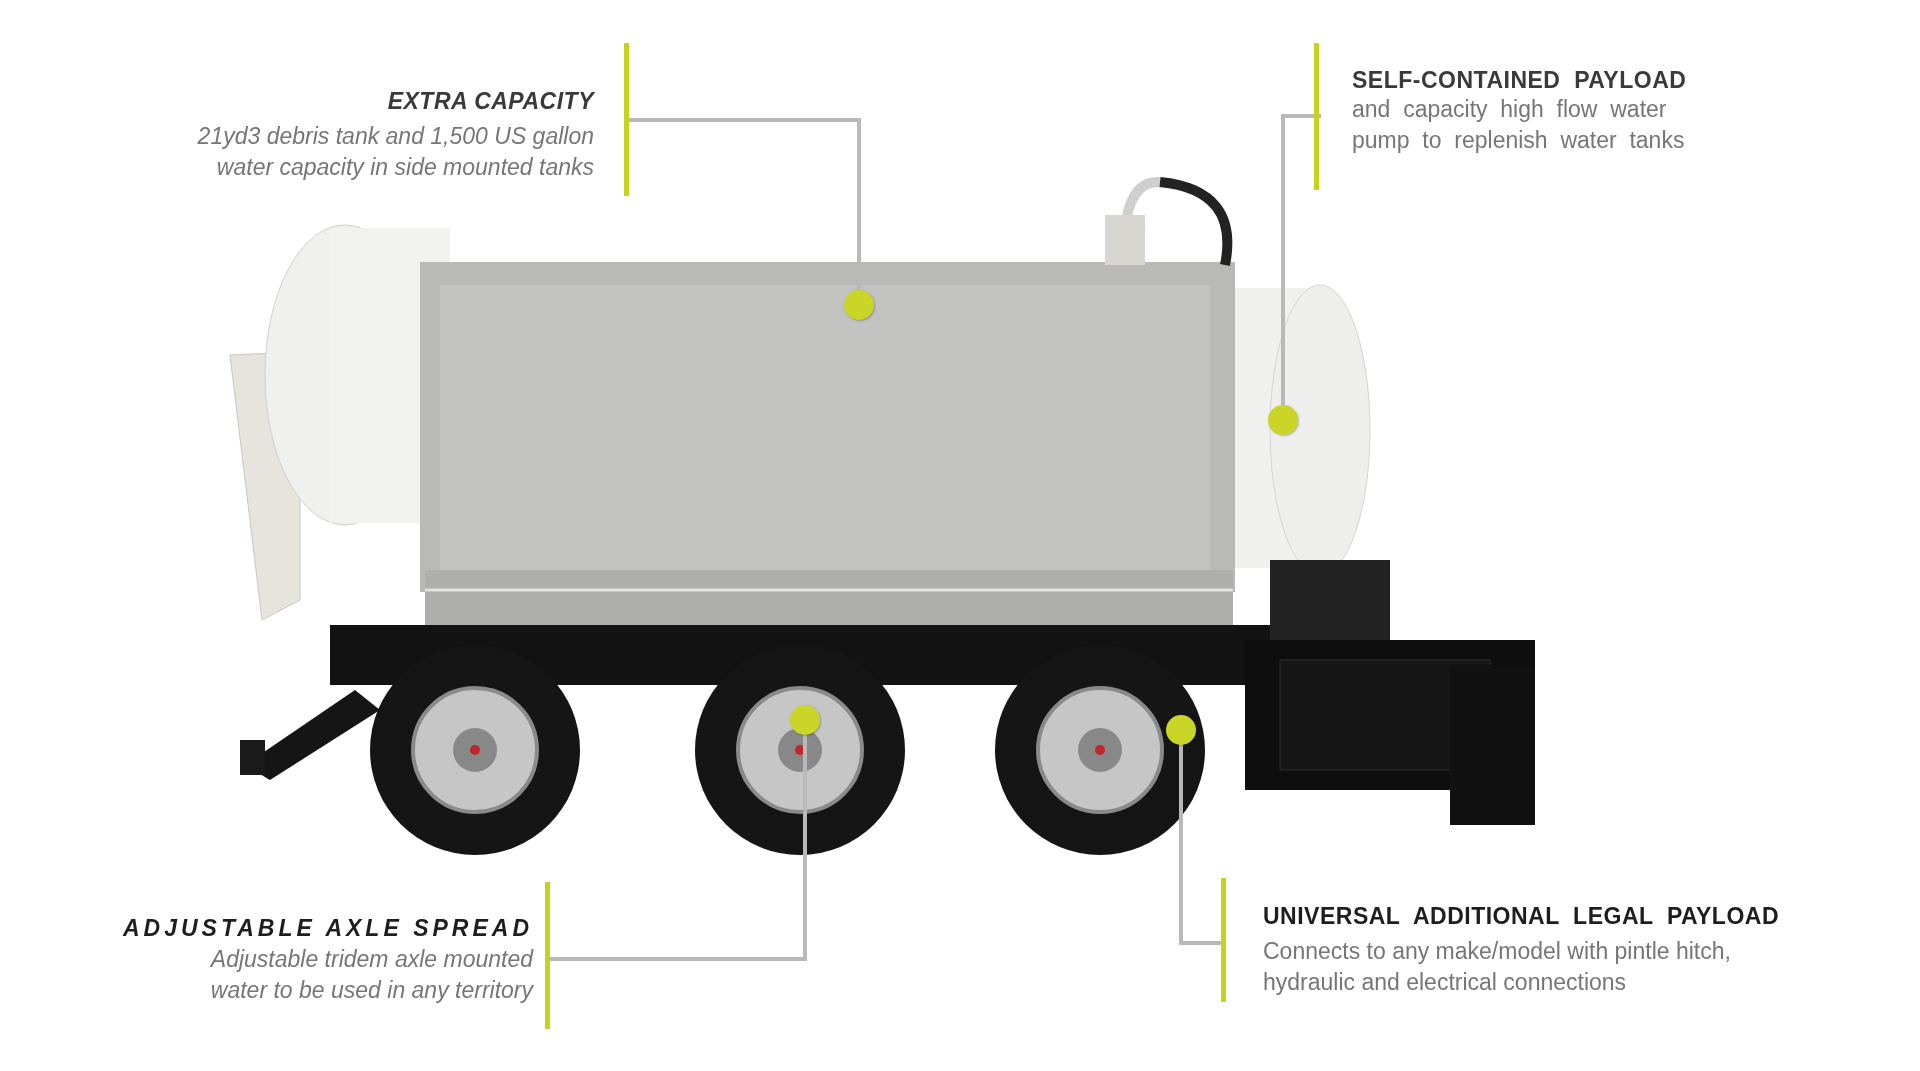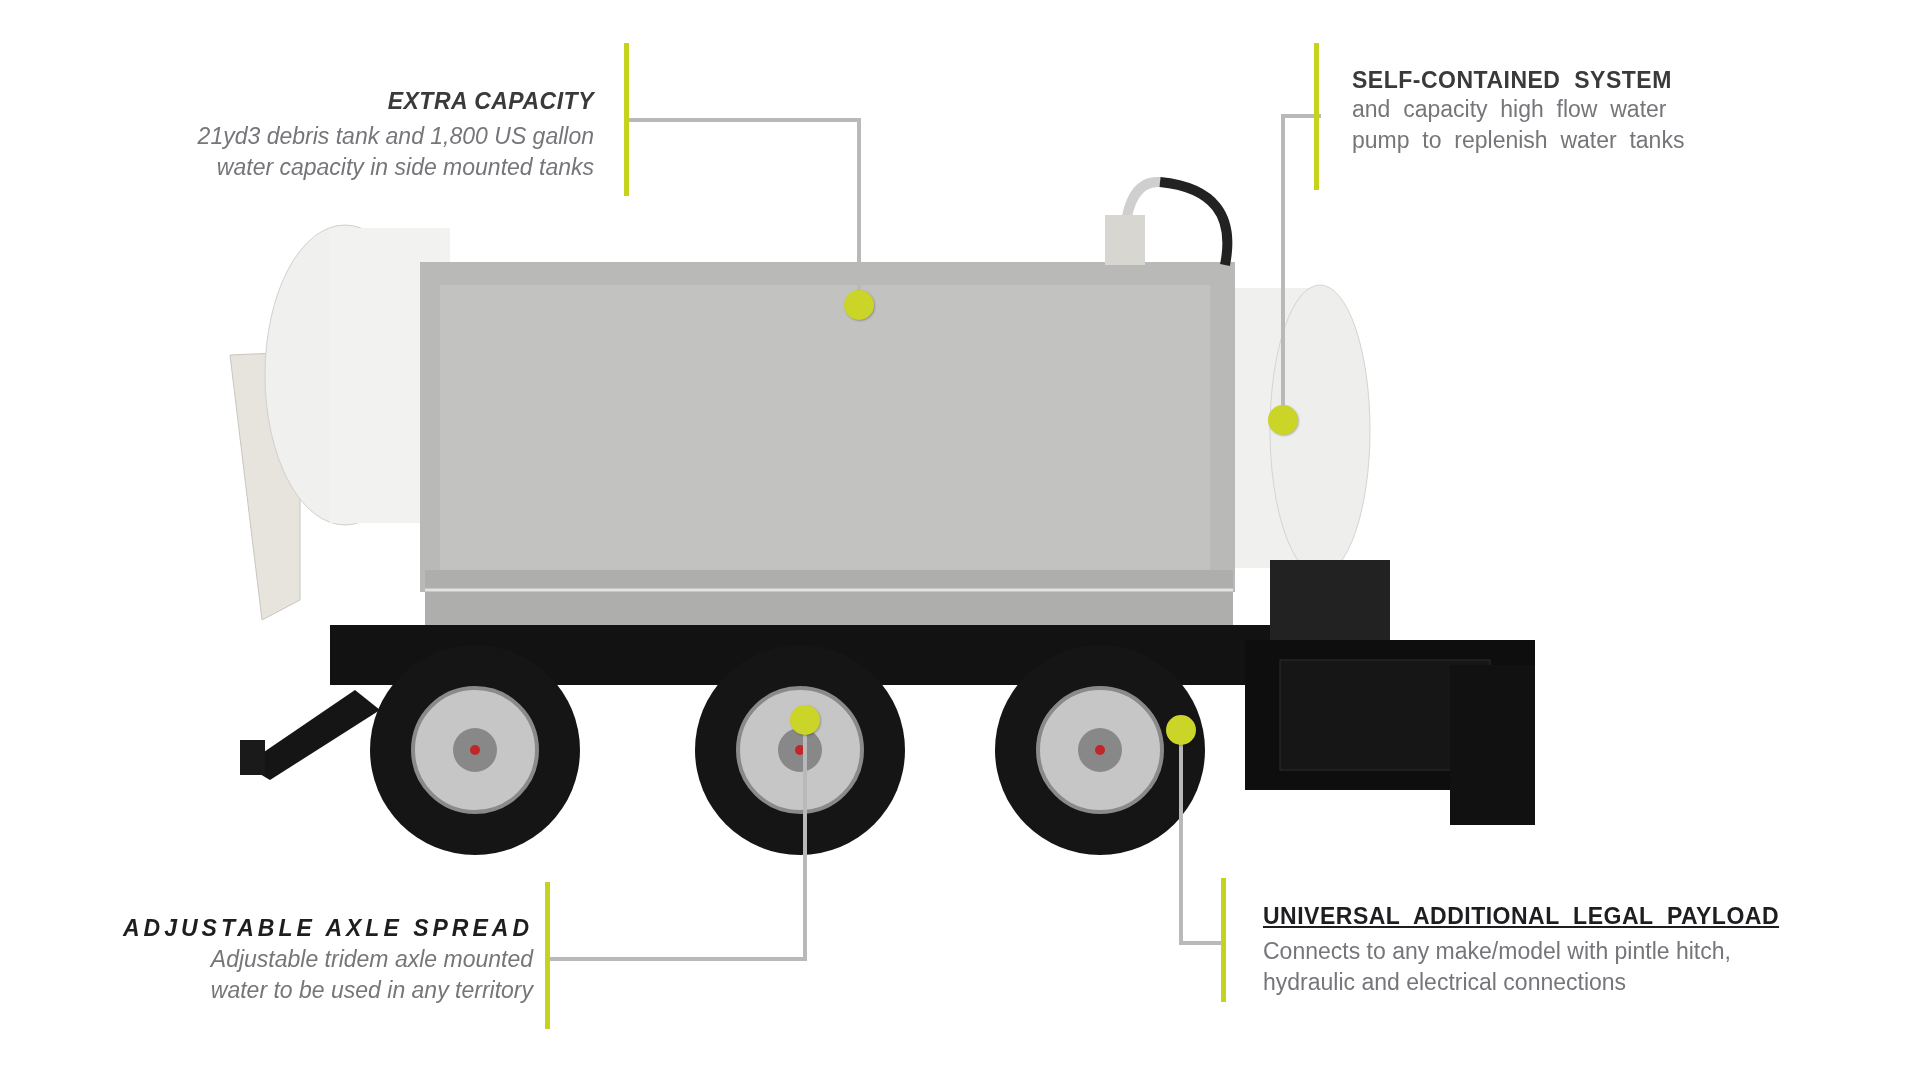--- a/index.html
+++ b/index.html
@@ -82,33 +82,33 @@
 <div class="abs accent-bar" style="left:545px;top:882px;height:147px;"></div>
 <div class="abs accent-bar" style="left:1221px;top:878px;height:124px;"></div>
 
 <div class="abs dot" style="left:844px;top:290px;"></div>
 <div class="abs dot" style="left:1268px;top:405px;"></div>
 <div class="abs dot" style="left:790px;top:705px;"></div>
 <div class="abs dot" style="left:1166px;top:715px;"></div>
 
 <div class="abs right" style="right:1326px;top:88px;">
   <div class="callout-title">EXTRA CAPACITY</div>
-  <div class="callout-body" style="margin-top:6px;">21yd3 debris tank and 1,800 US gallon</div>
+  <div class="callout-body" style="margin-top:6px;">21yd3 debris tank and 1,500 US gallon</div>
   <div class="callout-body">water capacity in side mounted tanks</div>
 </div>
 
 <div class="abs" style="left:1352px;top:67px;">
-  <div class="callout-title" style="white-space:pre;">SELF-CONTAINED  SYSTEM</div>
+  <div class="callout-title" style="white-space:pre;">SELF-CONTAINED  PAYLOAD</div>
   <div class="callout-body" style="white-space:pre;">and  capacity  high  flow  water</div>
   <div class="callout-body" style="white-space:pre;">pump  to  replenish  water  tanks</div>
 </div>
 
 <div class="abs right" style="right:1387px;top:915px;">
   <div class="callout-title" style="letter-spacing:4px;color:#1e1e20;">ADJUSTABLE AXLE SPREAD</div>
   <div class="callout-body" style="margin-top:2px;">Adjustable tridem axle mounted</div>
   <div class="callout-body">water to be used in any territory</div>
 </div>
 
 <div class="abs" style="left:1263px;top:903px;">
-  <div class="callout-title" style="white-space:pre;color:#1e1e20;text-decoration:underline;">UNIVERSAL  ADDITIONAL  LEGAL  PAYLOAD</div>
+  <div class="callout-title" style="white-space:pre;color:#1e1e20;">UNIVERSAL  ADDITIONAL  LEGAL  PAYLOAD</div>
   <div class="callout-body" style="margin-top:6px;">Connects to any make/model with pintle hitch,</div>
   <div class="callout-body">hydraulic and electrical connections</div>
 </div>
 
 </body></html>

